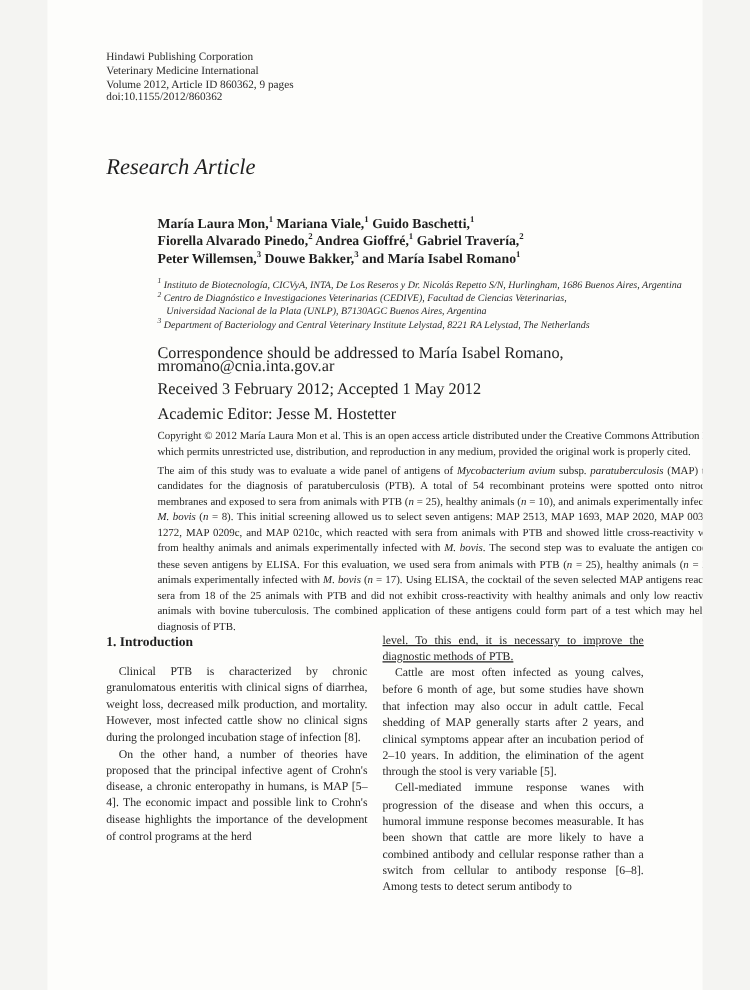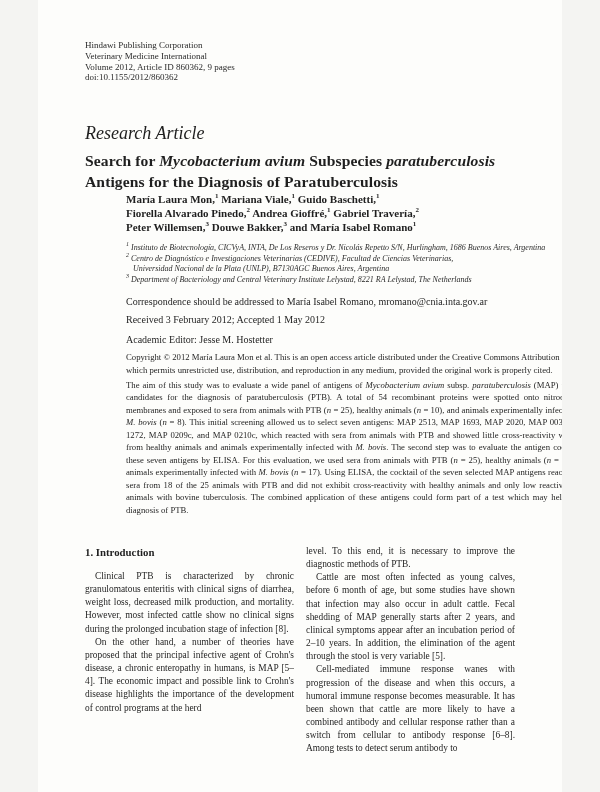--- a/index.html
+++ b/index.html
@@ -35,20 +35,21 @@
     font-size: 15.6px;
     line-height: 21px;
     font-weight: bold;
     letter-spacing: 0.1px;
   }
   .meta-indent {
     margin-left: 41px;
     width: 465px;
   }
   .authors {
+    margin-top: 31px;
     font-weight: bold;
     font-size: 11px;
     line-height: 14px;
   }
   .authors sup {
     font-size: 7px;
     line-height: 0;
   }
   .affiliations {
     margin-top: 9px;
@@ -58,77 +59,75 @@
     color: #2a2a2a;
   }
   .affiliations sup {
     font-size: 6px;
     line-height: 0;
   }
   .affiliations .cont {
     padding-left: 7px;
   }
   .meta-line {
-    font-size: 10px;
+    font-size: 13px;
     line-height: 11px;
   }
   .correspondence { margin-top: 11px; }
   .dates          { margin-top: 7px; }
   .editor         { margin-top: 9px; }
   .copyright {
     margin-top: 6px;
     font-size: 8.7px;
     line-height: 12.4px;
     text-align: justify;
   }
   .abstract {
     margin-top: 3px;
     font-size: 8.7px;
     line-height: 12.45px;
     text-align: justify;
   }
   .columns {
-    margin-top: 29px;
     display: flex;
     gap: 12px;
     font-size: 9.4px;
     line-height: 13.15px;
     text-align: justify;
   }
   .col { width: 247px; }
   .section-heading {
     margin: 0 0 11px 0;
     font-size: 10.8px;
     line-height: 14px;
     font-weight: bold;
     text-align: left;
   }
   .col p {
     margin: 0;
     text-indent: 10px;
   }
-  .col p.noindent { text-indent: 0; }
+  .col p.noindent { text-indent: 0; text-decoration: underline; }
   i { font-style: italic; }
   sup { vertical-align: super; }
 </style>
 </head>
 <body>
 
 <div class="page">
 
   <div class="header-block">
     <div>Hindawi Publishing Corporation</div>
     <div>Veterinary Medicine International</div>
     <div>Volume 2012, Article ID 860362, 9 pages</div>
     <div>doi:10.1155/2012/860362</div>
   </div>
 
   <div class="article-type">Research Article</div>
 
-  <h1 class="title"><span>Search for </span><i>Mycobacterium avium</i><span> Subspecies </span><i>paratuberculosis</i><span> Antigens for the Diagnosis of Paratuberculosis</span></h1>
 
   <div class="meta-indent">
 
     <div class="authors">
       <div><span>María Laura Mon,</span><sup>1</sup><span> Mariana Viale,</span><sup>1</sup><span> Guido Baschetti,</span><sup>1</sup></div>
       <div><span>Fiorella Alvarado Pinedo,</span><sup>2</sup><span> Andrea Gioffré,</span><sup>1</sup><span> Gabriel Travería,</span><sup>2</sup></div>
       <div><span>Peter Willemsen,</span><sup>3</sup><span> Douwe Bakker,</span><sup>3</sup><span> and María Isabel Romano</span><sup>1</sup></div>
     </div>
 
     <div class="affiliations">

